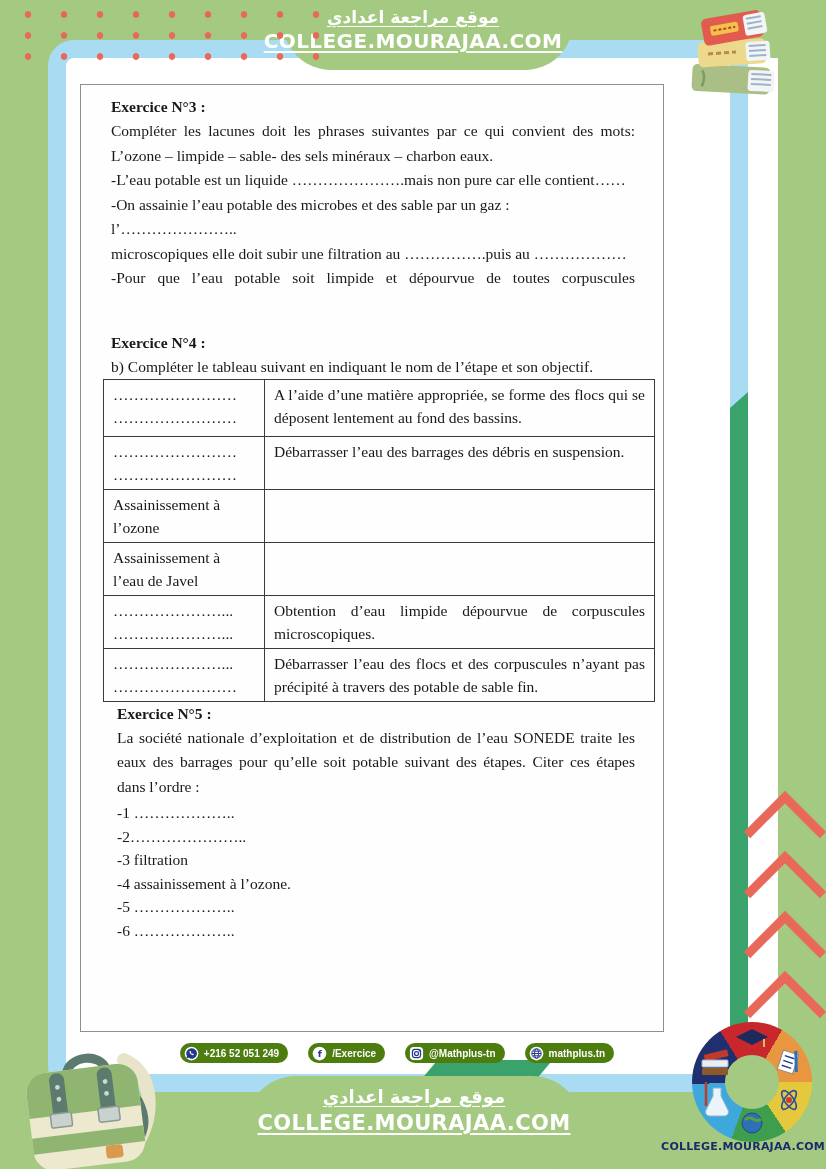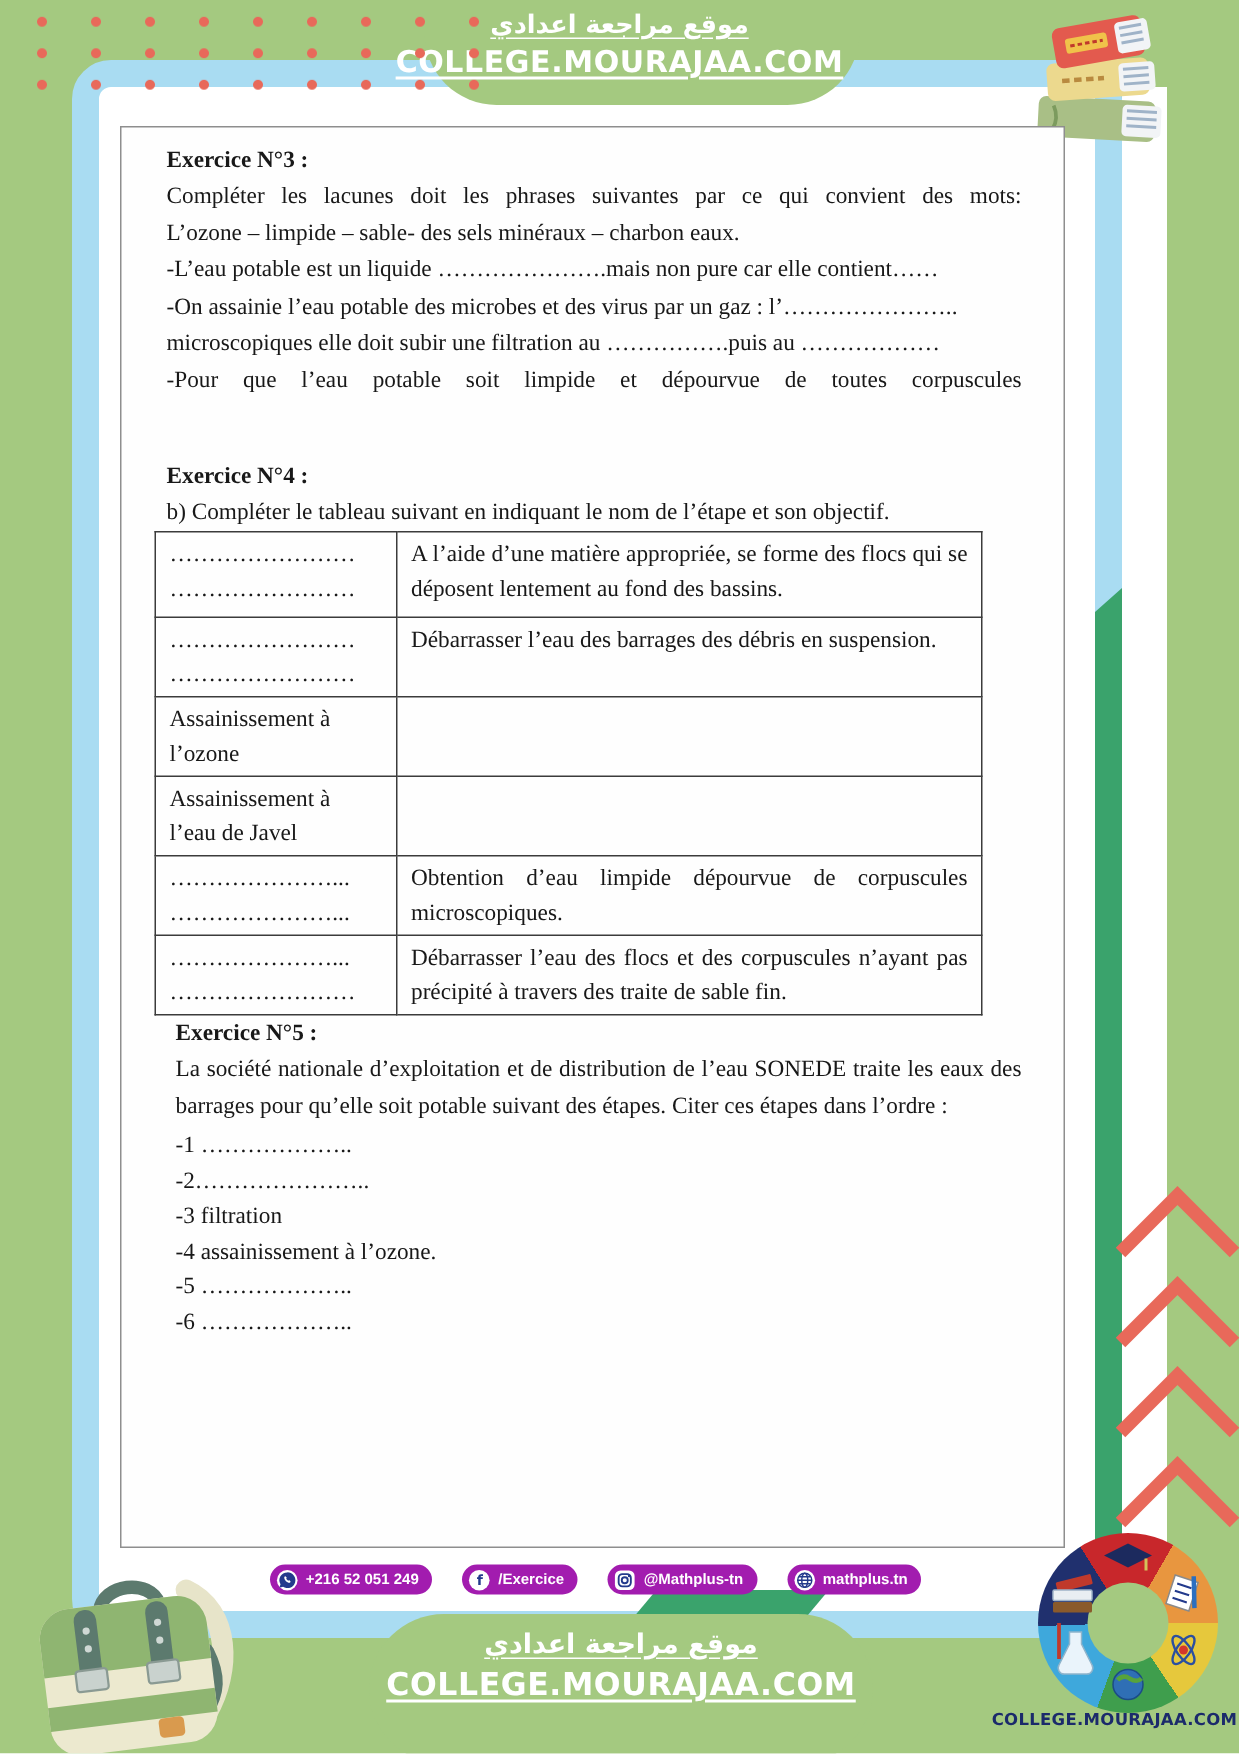--- a/index.html
+++ b/index.html
@@ -29,21 +29,21 @@
          text-decoration:underline;text-underline-offset:3px;}
   .site-domain{font-family:"DejaVu Sans",sans-serif;font-weight:bold;font-size:20px;line-height:26px;
          letter-spacing:.4px;text-decoration:underline;text-underline-offset:3px;cursor:pointer;}
 
   .books{position:absolute;left:688px;top:0;z-index:3;}
 
   
   .chev{position:absolute;left:744px;z-index:2;}
 
   
-  .paper{position:absolute;left:80px;top:84px;width:630px;height:948px;box-sizing:border-box;
+  .paper{position:absolute;left:80px;top:84px;width:584px;height:948px;box-sizing:border-box;
          background:#fefefe;border:1px solid #8e8e8e;z-index:3;
          font-family:"Liberation Serif",serif;font-size:15.5px;color:#181818;
          padding:10px 28px 0 30px;}
   .h{font-weight:bold;line-height:24px;}
   .ln{line-height:24.5px;}
   .just{text-align:justify;text-align-last:justify;}
   .jwrap{text-align:justify;}
   .ex4{margin-top:40px;}
   .ex4 .ln{line-height:24px;}
   .ex5{padding-left:6px;}
@@ -51,21 +51,21 @@
   .ex5 .items div{line-height:23.5px;}
 
   table.steps{border-collapse:collapse;width:552px;margin-left:-8px;margin-top:0;}
   table.steps td{border:1.4px solid #3b3b3b;vertical-align:top;padding:3px 9px;}
   td.c1{width:142px;white-space:pre-line;line-height:23px;}
   td.c2{text-align:justify;line-height:23px;margin-top:30px;}
 
   
   .contact{position:absolute;left:64px;top:1043px;width:666px;display:flex;justify-content:center;
            gap:20px;z-index:3;}
-  .pill{display:flex;align-items:center;gap:5px;background:#a21caf;color:#ffffff;border-radius:11px;
+  .pill{display:flex;align-items:center;gap:5px;background:#4d7c0f;color:#ffffff;border-radius:11px;
         height:20px;padding:0 9px 0 4px;font-weight:bold;font-size:10px;cursor:pointer;}
   .picon{display:flex;align-items:center;}
 
   
   .footer-bubble{position:absolute;left:246px;top:1076px;width:336px;height:100px;background:#a4c980;
         border-radius:50px;z-index:3;text-align:center;color:#ffffff;padding-top:9px;box-sizing:border-box;}
   .footer-bubble .site-ar{font-size:18px;line-height:24px;}
   .footer-bubble .site-domain{font-size:21px;line-height:28px;}
 
   .backpack{position:absolute;left:2px;top:1044px;z-index:5;}
@@ -130,21 +130,21 @@
       <path d="M25,27 h22" stroke="#c0392b" stroke-width="2" stroke-dasharray="3 2"></path>
     </g>
   </svg>
 
   <div class="paper">
     <div class="ex3">
       <div class="h">Exercice N°3 :</div>
       <div class="ln just">Compléter les lacunes  doit les phrases suivantes par ce qui convient des mots:</div>
       <div class="ln">L’ozone – limpide – sable- des sels minéraux – charbon eaux.</div>
       <div class="ln">-L’eau potable est un liquide ………………….mais non pure car elle contient……</div>
-      <div class="ln">-On assainie l’eau potable des microbes et des virus par un gaz : l’…………………..</div>
+      <div class="ln">-On assainie l’eau potable des microbes et des sable par un gaz : l’…………………..</div>
       <div class="ln">microscopiques elle doit subir une filtration au …………….puis au ………………</div>
       <div class="ln just">-Pour que l’eau potable soit limpide et dépourvue de toutes corpuscules</div>
     </div>
 
     <div class="ex4">
       <div class="h">Exercice N°4 :</div>
       <div class="ln">b) Compléter le tableau suivant en indiquant le nom de l’étape et son objectif.</div>
       <table class="steps">
         <tbody>
             <tr>
@@ -168,21 +168,21 @@
           <td class="c2"></td>
         </tr>
         <tr>
           <td class="c1" style="height:45px">…………………...
 …………………...</td>
           <td class="c2">Obtention d’eau limpide dépourvue de corpuscules microscopiques.</td>
         </tr>
         <tr>
           <td class="c1" style="height:46px">…………………...
 ……………………</td>
-          <td class="c2">Débarrasser l’eau des flocs et des corpuscules n’ayant pas précipité à travers des traite de sable fin.</td>
+          <td class="c2">Débarrasser l’eau des flocs et des corpuscules n’ayant pas précipité à travers des potable de sable fin.</td>
         </tr>
       </tbody>
         </table>
     </div>
 
     <div class="ex5">
       <div class="h">Exercice N°5 :</div>
       <div class="ln jwrap">La société nationale d’exploitation et de distribution de l’eau SONEDE traite les eaux des barrages pour qu’elle soit potable suivant des étapes. Citer ces étapes dans l’ordre :</div>
       <div class="items">
         <div>-1 ………………..</div>

